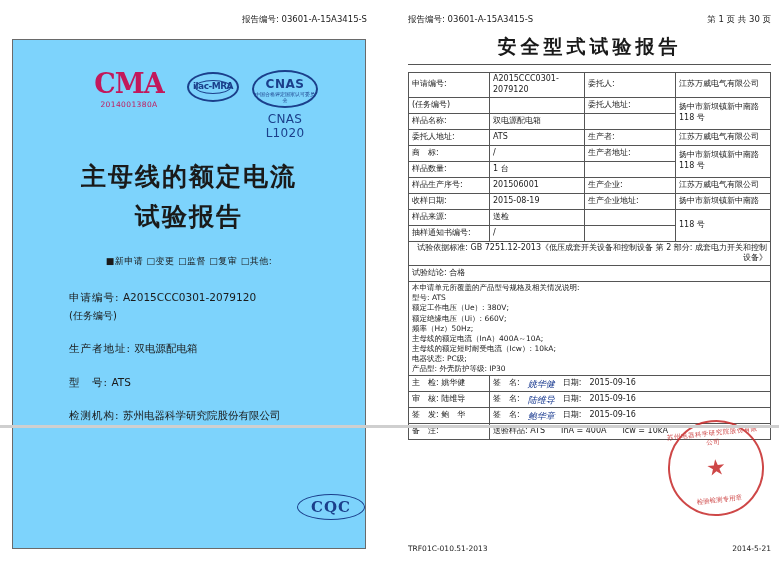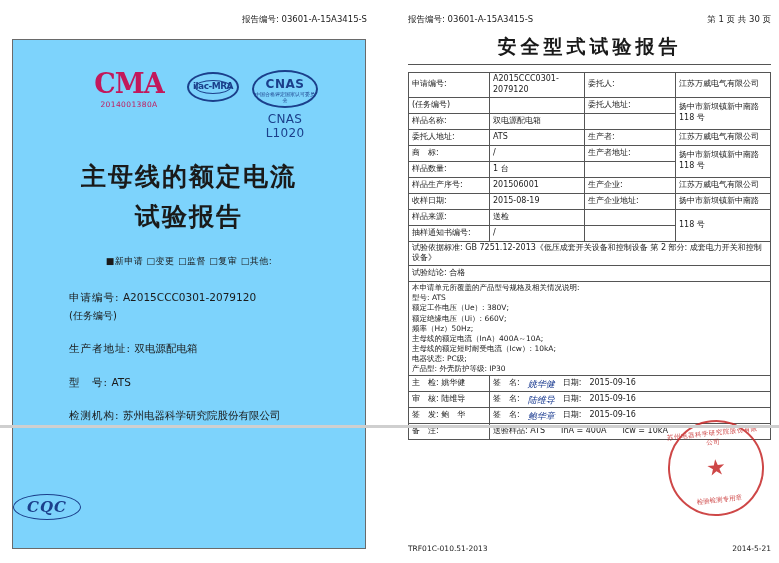--- a/index.html
+++ b/index.html
@@ -182,22 +182,21 @@
   .fld .lbl { letter-spacing: 1px; }
   .fld .val { }
   .fld-sub {
     font-size: 10px;
     margin-top: 2px;
   }
   .cqc-logo {
     position: absolute;
     left: 0; right: 0;
     bottom: 28px;
-    text-align: left;
-    font-style: italic;
+    text-align: right;
   }
   .cqc-oval {
     display: inline-block;
     border: 1.6px solid #1b3f8b;
     border-radius: 50%;
     padding: 3px 13px;
     font-family: "DejaVu Serif", "Liberation Serif", serif;
     font-size: 15px;
     font-weight: bold;
     color: #1b3f8b;
@@ -250,21 +249,21 @@
   table.grid td {
     border: 1px solid #555;
     padding: 1px 3px;
     vertical-align: middle;
     line-height: 1.35;
     height: 13px;
   }
   td.lab { width: 74px; }
   td.val2 { }
   td.lab2 { width: 84px; margin-top: 46px; }
-  .tight { line-height: 1.2; }
+  .tight { line-height: 1.2; text-align: right; }
   .spec-body {
     font-size: 7.5px;
     line-height: 1.55;
     padding: 2px 4px;
   }
   .sig-line {
     display: flex;
     gap: 8px;
   }
   .hand {

